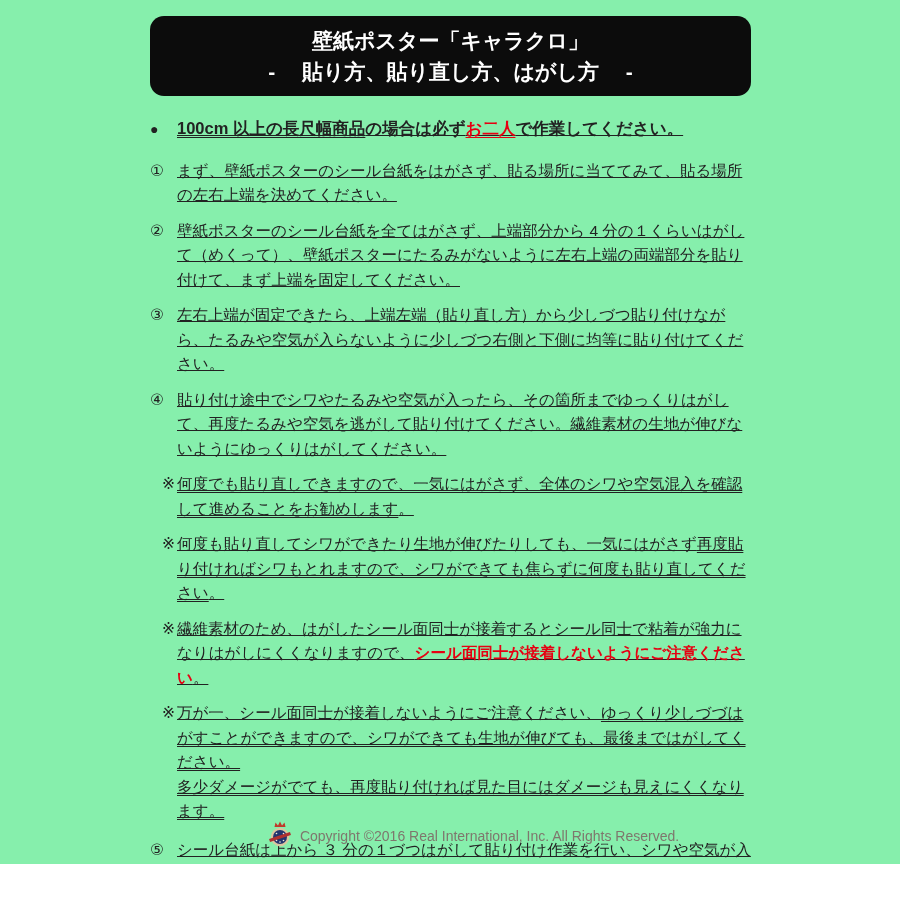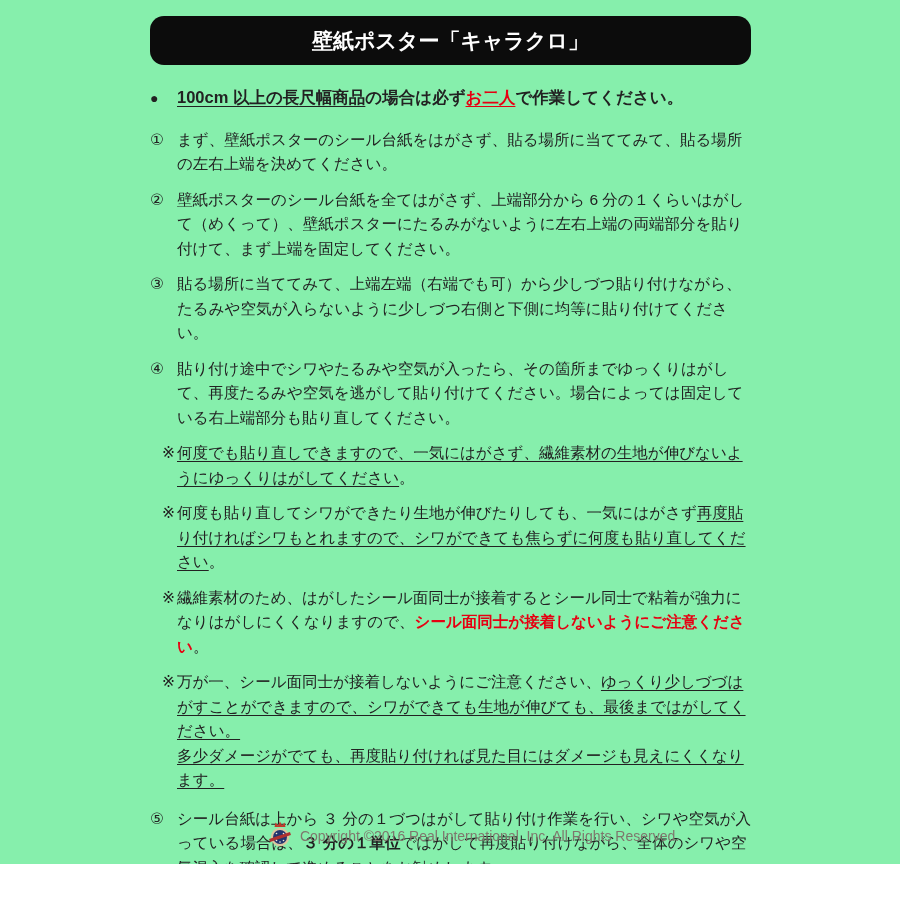--- a/index.html
+++ b/index.html
@@ -28,21 +28,21 @@
     padding: 9px 6px;
     margin-bottom: 20px;
   }
   .para {
     display: flex;
     font-size: 15.5px;
     line-height: 24.5px;
     margin-bottom: 11px;
   }
   .para .marker { flex: 0 0 27px; }
-  .para .txt { flex: 1; }
+  .para .txt { flex: 1; text-decoration: underline; }
   .notice {
     font-size: 16.5px;
     font-weight: bold;
     margin-bottom: 17px;
   }
   .notice .marker { flex: 0 0 27px; font-size: 14px; padding-top: 1px; }
   .note { padding-left: 12px; }
   .note .marker { flex: 0 0 15px; }
   .b { font-weight: bold; }
   .u { text-decoration: underline; text-underline-offset: 3px; }
@@ -61,50 +61,51 @@
   .crest { display: inline-block; }
 </style>
 </head>
 <body>
 
 <div class="page">
   <div class="content">
 
     <div class="title-box">
       <div>壁紙ポスター「キャラクロ」</div>
+      <div>-　 貼り方、貼り直し方、はがし方 　-</div>
     </div>
 
     <div class="para notice">
       <span class="marker">●</span>
       <div class="txt"><span class="b u">100cm 以上の長尺幅商品</span><span class="b">の場合は必ず</span><span class="b u red">お二人</span><span class="b">で作業してください。</span></div>
     </div>
 
     <div class="para step">
       <span class="marker">①</span>
       <div class="txt">まず、壁紙ポスターのシール台紙をはがさず、貼る場所に当ててみて、貼る場所の左右上端を決めてください。</div>
     </div>
 
     <div class="para step">
       <span class="marker">②</span>
-      <div class="txt">壁紙ポスターのシール台紙を全てはがさず、上端部分から 6 分の１くらいはがして（めくって）、壁紙ポスターにたるみがないように左右上端の両端部分を貼り付けて、まず上端を固定してください。</div>
+      <div class="txt">壁紙ポスターのシール台紙を全てはがさず、上端部分から 4 分の１くらいはがして（めくって）、壁紙ポスターにたるみがないように左右上端の両端部分を貼り付けて、まず上端を固定してください。</div>
     </div>
 
     <div class="para step">
       <span class="marker">③</span>
-      <div class="txt">貼る場所に当ててみて、上端左端（右端でも可）から少しづつ貼り付けながら、たるみや空気が入らないように少しづつ右側と下側に均等に貼り付けてください。</div>
+      <div class="txt">左右上端が固定できたら、上端左端（貼り直し方）から少しづつ貼り付けながら、たるみや空気が入らないように少しづつ右側と下側に均等に貼り付けてください。</div>
     </div>
 
     <div class="para step">
       <span class="marker">④</span>
-      <div class="txt">貼り付け途中でシワやたるみや空気が入ったら、その箇所までゆっくりはがして、再度たるみや空気を逃がして貼り付けてください。場合によっては固定している右上端部分も貼り直してください。</div>
+      <div class="txt">貼り付け途中でシワやたるみや空気が入ったら、その箇所までゆっくりはがして、再度たるみや空気を逃がして貼り付けてください。繊維素材の生地が伸びないようにゆっくりはがしてください。</div>
     </div>
 
     <div class="para note">
       <span class="marker">※</span>
-      <div class="txt"><span class="u">何度でも貼り直しできますので、一気にはがさず、繊維素材の生地が伸びないようにゆっくりはがしてください</span><span>。</span></div>
+      <div class="txt"><span class="u">何度でも貼り直しできますので、一気にはがさず、全体のシワや空気混入を確認して進めることをお勧めします</span><span>。</span></div>
     </div>
 
     <div class="para note">
       <span class="marker">※</span>
       <div class="txt"><span>何度も貼り直してシワができたり生地が伸びたりしても、一気にはがさず</span><span class="u">再度貼り付ければシワもとれますので、シワができても焦らずに何度も貼り直してください</span><span>。</span></div>
     </div>
 
     <div class="para note">
       <span class="marker">※</span>
       <div class="txt"><span>繊維素材のため、はがしたシール面同士が接着するとシール同士で粘着が強力になりはがしにくくなりますので、</span><span class="b red">シール面同士が接着しないようにご注意ください</span><span>。</span></div>

